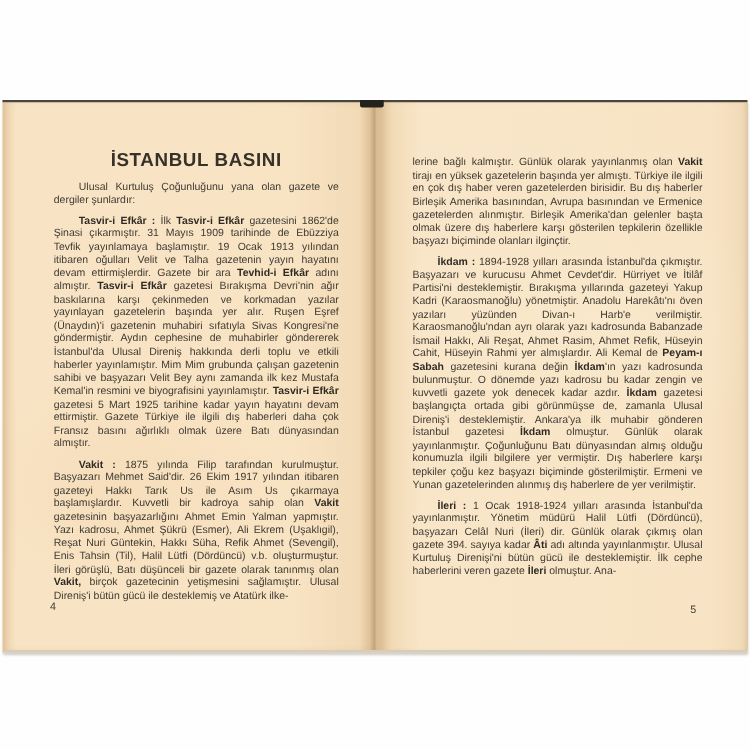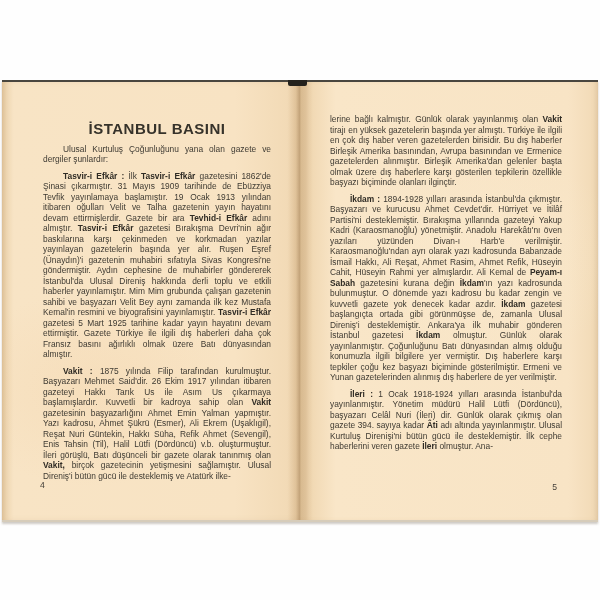--- a/index.html
+++ b/index.html
@@ -50,21 +50,21 @@
     text-align: justify;
   }
   .page.left {
     padding: 42px 29px 0 41px;
     background:
       radial-gradient(ellipse 200px 140px at 30% 70%, rgba(240,205,160,0.25), rgba(240,205,160,0) 70%),
       linear-gradient(90deg, #eed5af 0%, #f8e4c5 4%, #f8e3c3 78%, #f2dab6 96%, #e6c89e 100%);
     box-shadow: inset 5px 0 7px -4px rgba(185, 145, 95, 0.5);
   }
   .page.right {
-    padding: 32px 36px 0 30px;
+    padding: 42px 36px 0 30px;
     background:
       radial-gradient(ellipse 220px 150px at 60% 40%, rgba(250,236,210,0.4), rgba(250,236,210,0) 70%),
       linear-gradient(90deg, #e2c499 0%, #f0d7b1 3%, #f9e6c8 12%, #f8e4c5 90%, #f1d9b5 100%);
     box-shadow: inset -4px 0 6px -4px rgba(170, 140, 100, 0.45);
   }
   .gutter {
     position: absolute;
     top: 0;
     left: 285px;
     width: 26px;

